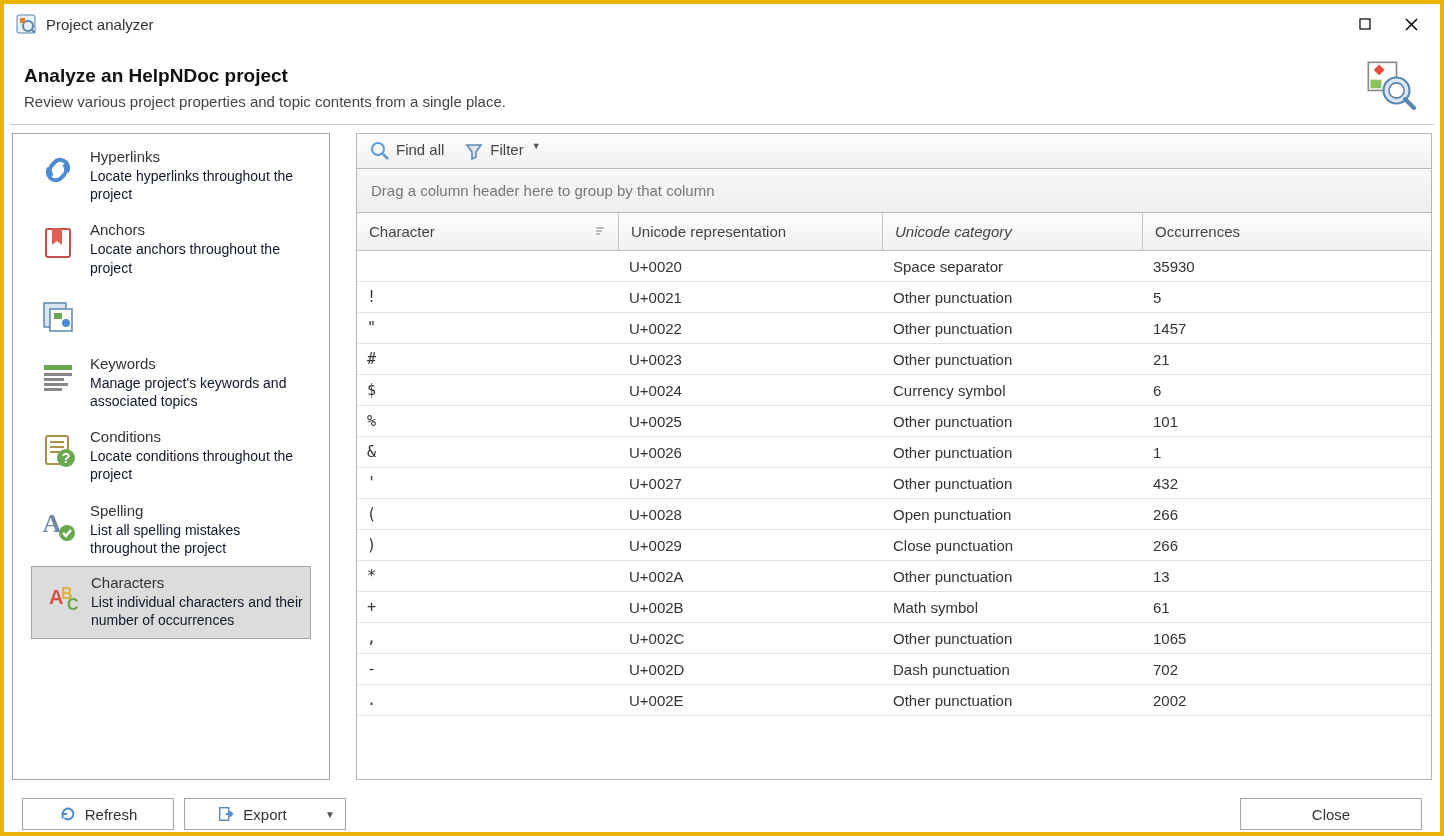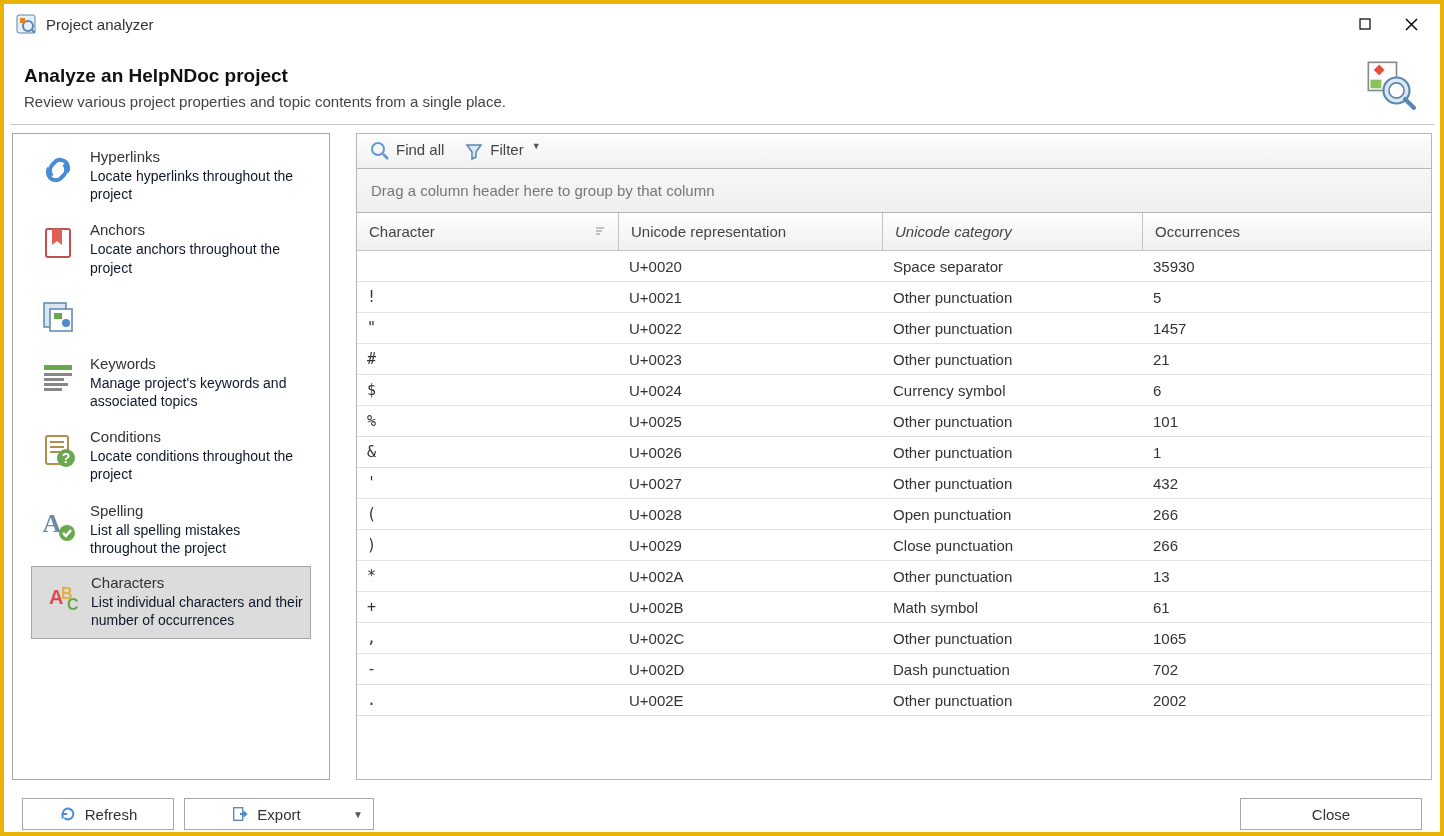--- a/index.html
+++ b/index.html
@@ -43,21 +43,21 @@
 .gcell.c2 { width: 264px; }
 .gcell.c3 { width: 260px; }
 .gcell.c4 { flex: 1; }
 
 .gbody::-webkit-scrollbar { width: 17px; }
 .gbody::-webkit-scrollbar-track { background: #f0f0f0; }
 .gbody::-webkit-scrollbar-thumb { background: #c2c2c2; border: 1px solid #a8a8a8; }
 .footer { height: 42px; padding: 6px 18px 0 18px; display: flex; align-items: center; gap: 10px; }
 .footer .btn { height: 32px; border: 1px solid #a6a6a6; background: #fff; display: flex; align-items: center; justify-content: center; font-size: 15px; color: #333; cursor: default; }
 .btn.refresh { width: 152px; gap: 8px; }
-.btn.export { width: 190px; gap: 8px; position: relative; padding-right: 26px; }
+.btn.export { width: 162px; gap: 8px; position: relative; padding-right: 26px; }
 .btn.export .caret { position: absolute; right: 10px; font-size: 10px; color: #555; }
 .footer .spacer { flex: 1; }
 .btn.close { width: 182px; }
 .btn svg { width: 18px; height: 18px; }
 </style>
 </head>
 <body>
 
 <div class="window">
 

